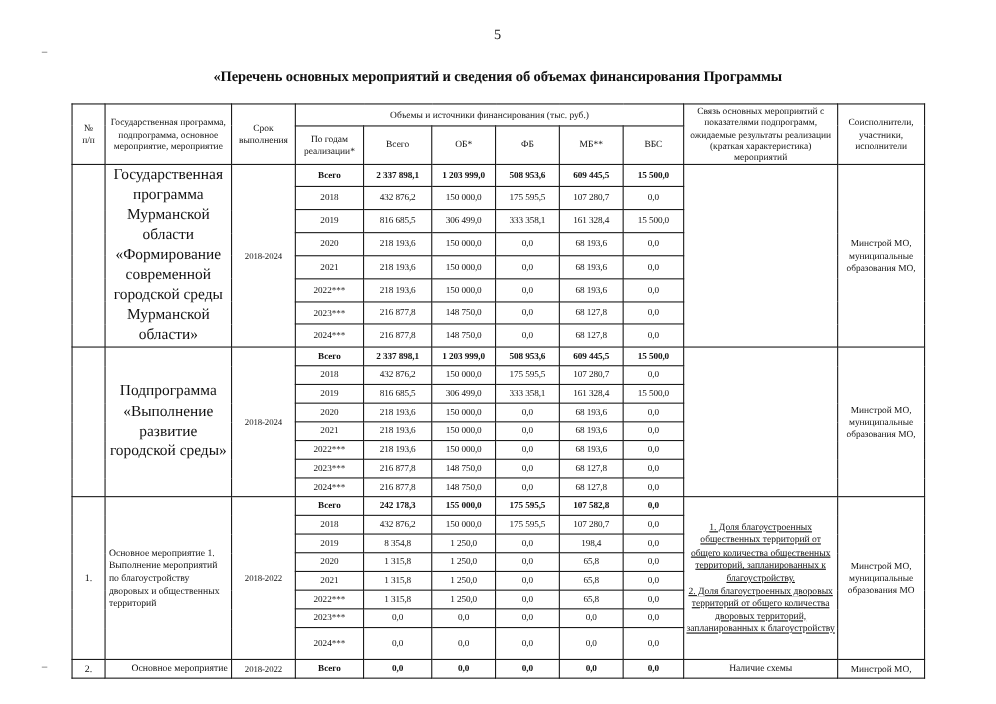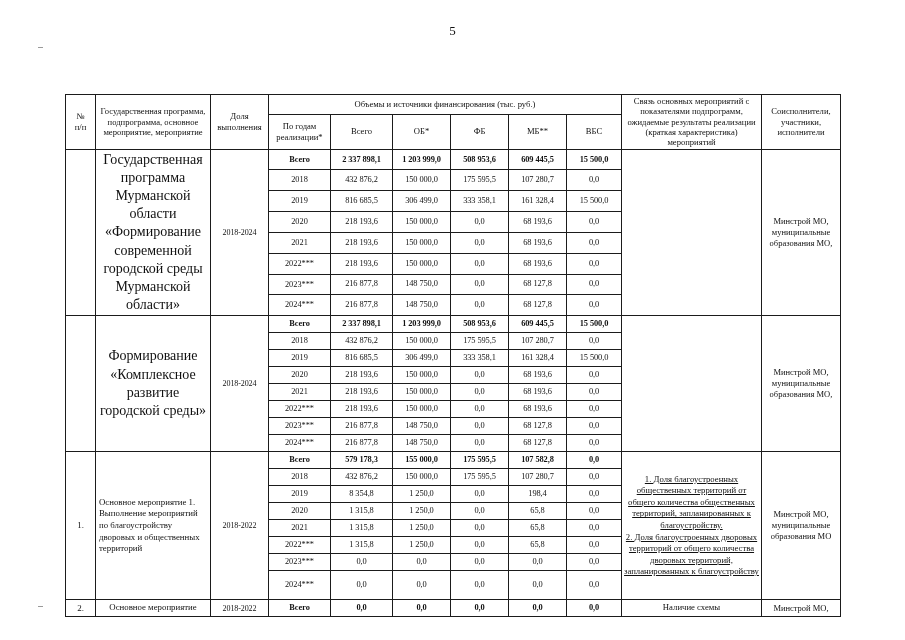--- a/index.html
+++ b/index.html
@@ -115,20 +115,21 @@
 </style>
 </head>
 <body>
 
 <div class="page">
 
   <div class="margin-tick t1"></div>
   <div class="margin-tick t2"></div>
 
   <div class="page-number">5</div>
+  <div class="doc-title">«Перечень основных мероприятий и сведения об объемах финансирования Программы</div>
 
   <table class="main">
     <colgroup>
       <col class="c-num">
         <col class="c-prog">
         <col class="c-term">
         <col class="c-year">
       <col class="c-total">
         <col class="c-ob">
         <col class="c-fb">
@@ -137,21 +138,21 @@
       <col class="c-link">
         <col class="c-exec">
     </colgroup>
     <thead>
       <tr>
         <th class="hd" rowspan="2">
           <span>№</span><br>
           <span>п/п</span>
         </th>
         <th class="hd" rowspan="2">Государственная программа, подпрограмма, основное мероприятие, мероприятие</th>
-        <th class="hd" rowspan="2">Доля выполнения</th>
+        <th class="hd" rowspan="2">Срок выполнения</th>
         <th class="hd" colspan="6">Объемы и источники финансирования (тыс. руб.)</th>
         <th class="hd" rowspan="2">Связь основных мероприятий с показателями подпрограмм, ожидаемые результаты реализации (краткая характеристика) мероприятий</th>
         <th class="hd" rowspan="2">Соисполнители, участники, исполнители</th>
       </tr>
       <tr>
         <th class="hd">По годам реализации*</th>
         <th class="hd">Всего</th>
         <th class="hd">ОБ*</th>
         <th class="hd">ФБ</th>
         <th class="hd">МБ**</th>
@@ -223,21 +224,21 @@
         <tr class="rowh">
           <td class="yr">2024***</td>
           <td class="money">216 877,8</td>
           <td class="money">148 750,0</td>
           <td class="money">0,0</td>
           <td class="money">68 127,8</td>
           <td class="money">0,0</td>
         </tr>
         <tr class="rowh total-row">
           <td class="num" rowspan="8"></td>
-          <td class="progname" rowspan="8">Формирование «Комплексное развитие городской среды»</td>
+          <td class="progname" rowspan="8">Подпрограмма «Выполнение развитие городской среды»</td>
           <td class="term" rowspan="8">2018-2024</td>
           <td class="yr">Всего</td>
           <td class="money">2 337 898,1</td>
           <td class="money">1 203 999,0</td>
           <td class="money">508 953,6</td>
           <td class="money">609 445,5</td>
           <td class="money">15 500,0</td>
           <td class="link mid" rowspan="8" style="white-space: pre-line;"></td>
           <td class="exec" rowspan="8">Минстрой МО, муниципальные образования МО,</td>
         </tr>
@@ -295,21 +296,21 @@
           <td class="money">148 750,0</td>
           <td class="money">0,0</td>
           <td class="money">68 127,8</td>
           <td class="money">0,0</td>
         </tr>
         <tr class="rowh total-row">
           <td class="num" rowspan="8">1.</td>
           <td class="progname plain" rowspan="8">Основное мероприятие 1. Выполнение мероприятий по благоустройству дворовых и общественных территорий</td>
           <td class="term" rowspan="8">2018-2022</td>
           <td class="yr">Всего</td>
-          <td class="money">579 178,3</td>
+          <td class="money">242 178,3</td>
           <td class="money">155 000,0</td>
           <td class="money">175 595,5</td>
           <td class="money">107 582,8</td>
           <td class="money">0,0</td>
           <td class="link" rowspan="8" style="white-space: pre-line; text-decoration: underline;">1. Доля благоустроенных общественных территорий от общего количества общественных территорий, запланированных к благоустройству.
 2. Доля благоустроенных дворовых территорий от общего количества дворовых территорий, запланированных к благоустройству</td>
           <td class="exec" rowspan="8">Минстрой МО, муниципальные образования МО</td>
         </tr>
         <tr class="rowh">
           <td class="yr">2018</td>
@@ -362,21 +363,21 @@
         <tr class="rowh-tall">
           <td class="yr">2024***</td>
           <td class="money">0,0</td>
           <td class="money">0,0</td>
           <td class="money">0,0</td>
           <td class="money">0,0</td>
           <td class="money">0,0</td>
         </tr>
         <tr class="rowh">
           <td class="num">2.</td>
-          <td class="progname plain" style="text-align: center;">Основное мероприятие</td>
+          <td class="progname plain" style="text-align: right;">Основное мероприятие</td>
           <td class="term">2018-2022</td>
           <td class="yr" style="font-weight: bold;">Всего</td>
           <td class="money" style="font-weight: bold;">0,0</td>
           <td class="money" style="font-weight: bold;">0,0</td>
           <td class="money" style="font-weight: bold;">0,0</td>
           <td class="money" style="font-weight: bold;">0,0</td>
           <td class="money" style="font-weight: bold;">0,0</td>
           <td class="link">Наличие схемы</td>
           <td class="exec">Минстрой МО,</td>
         </tr>

